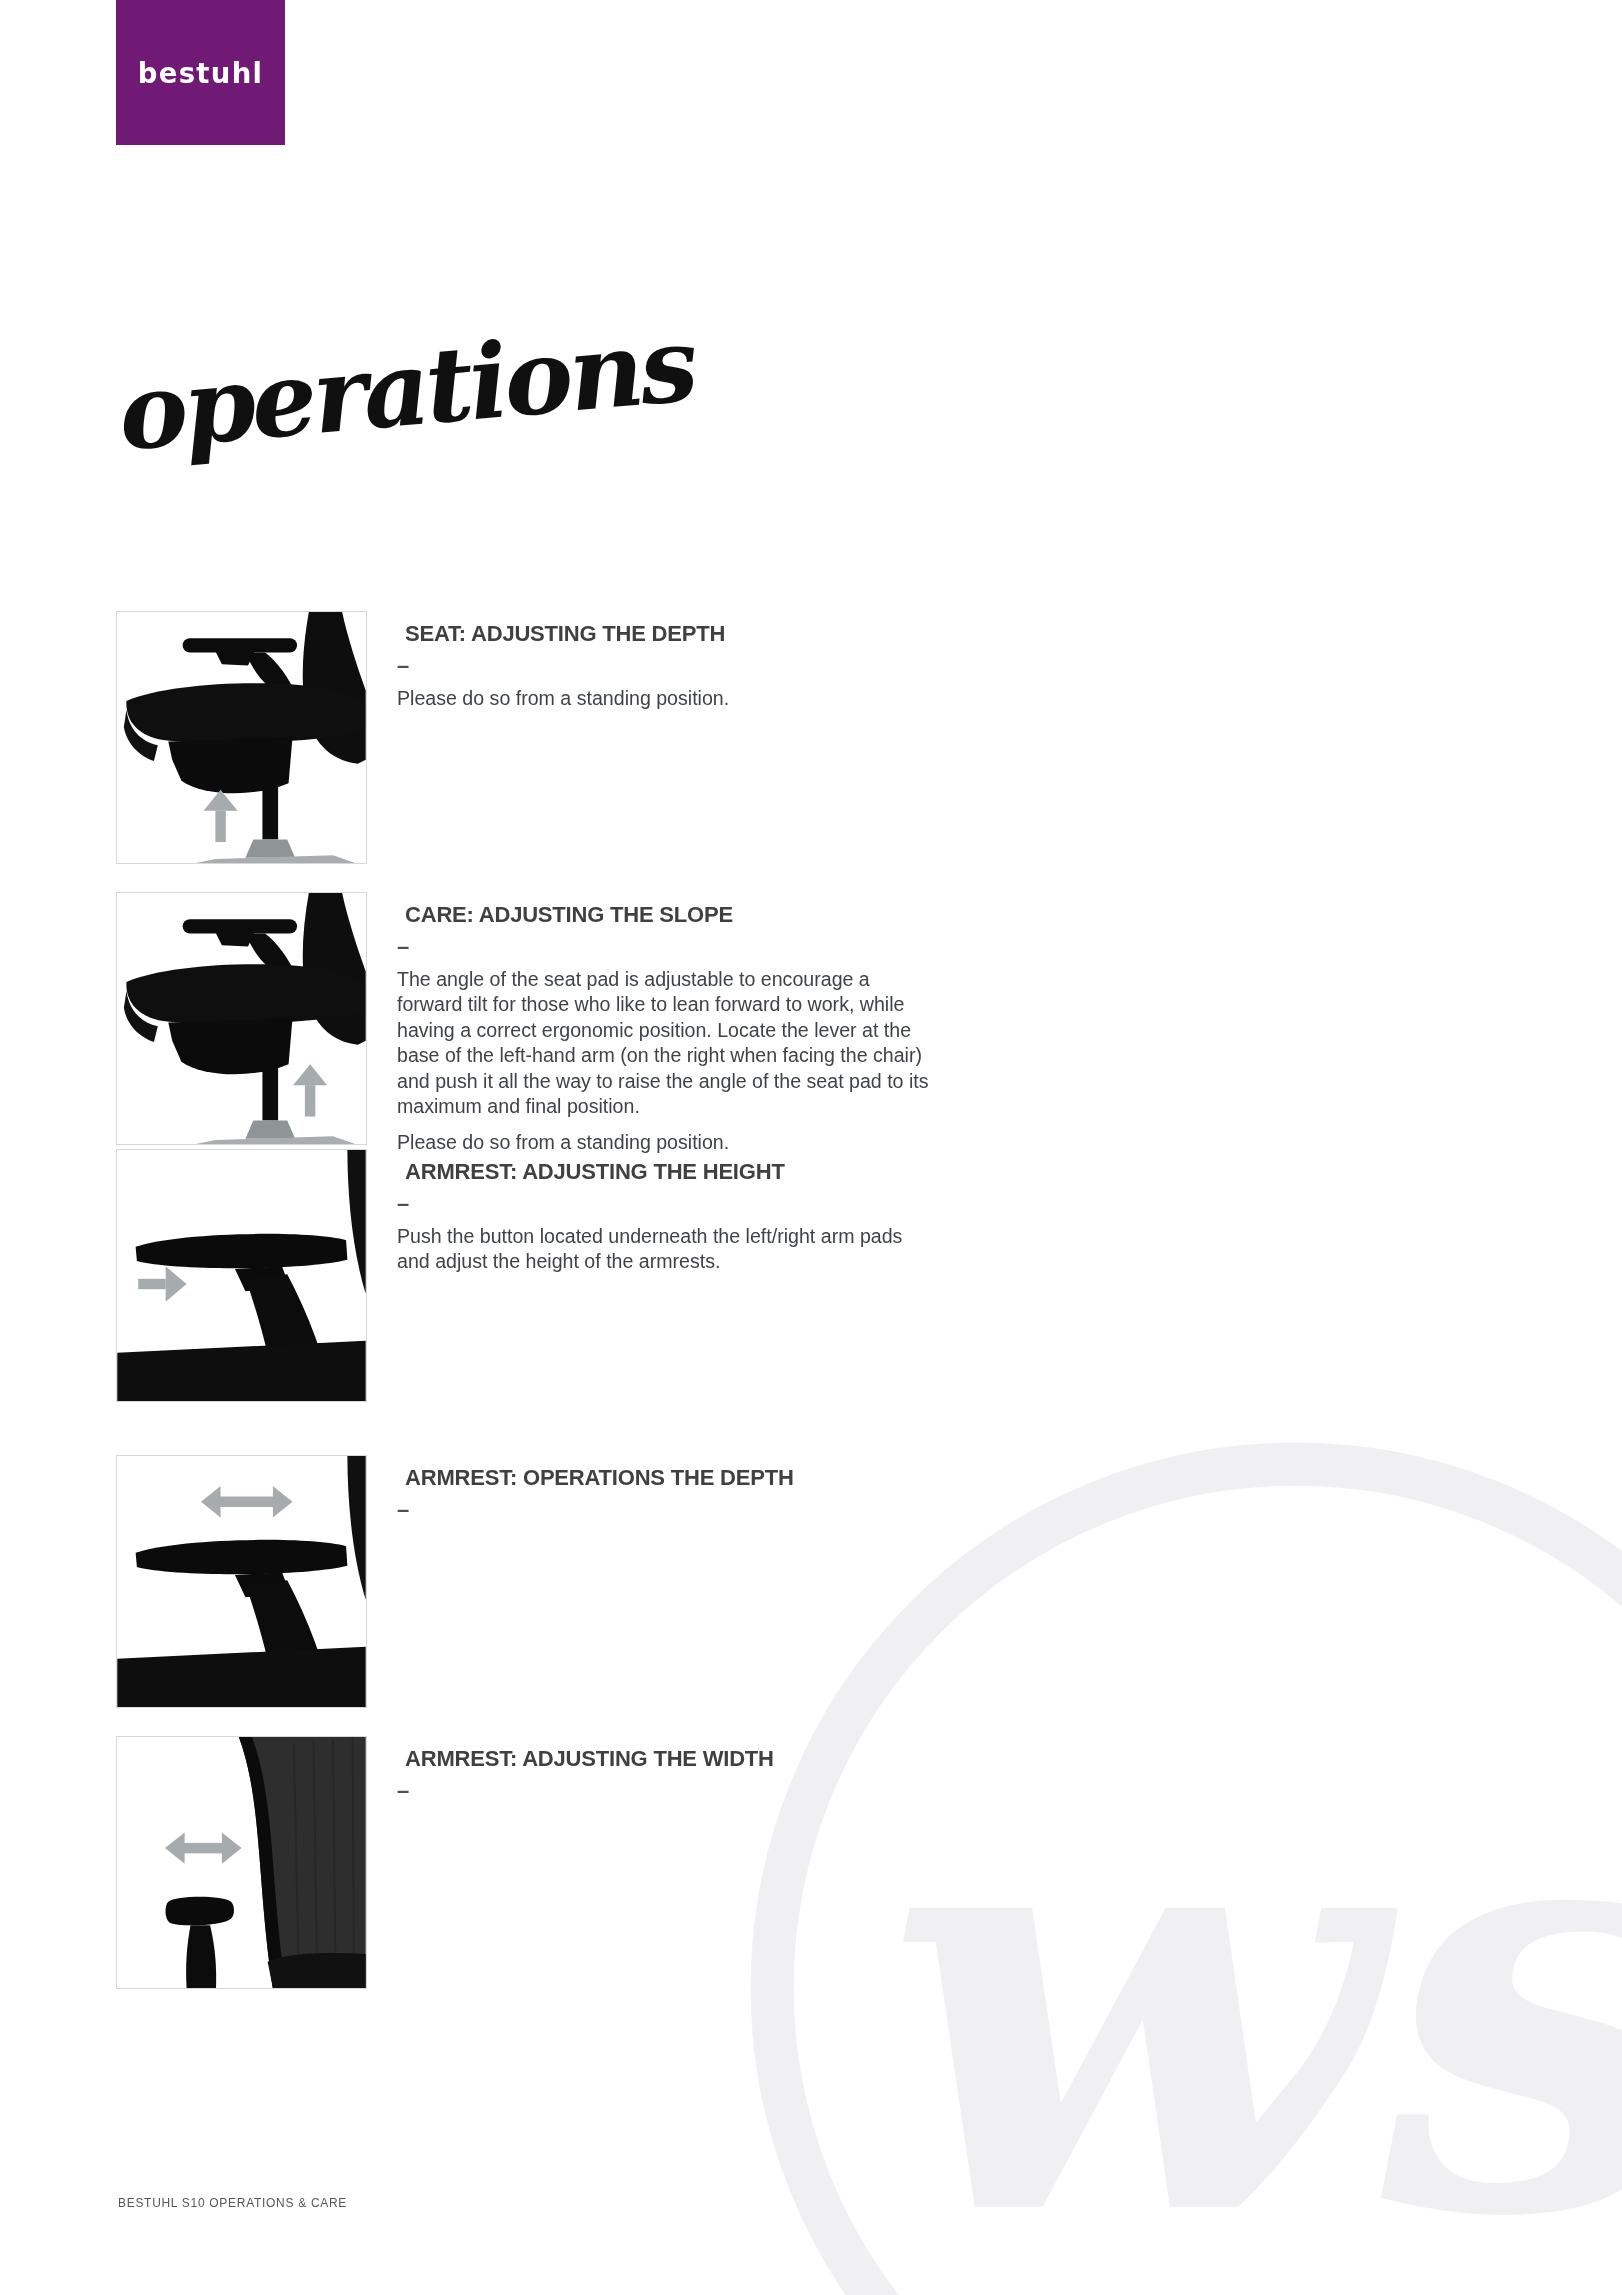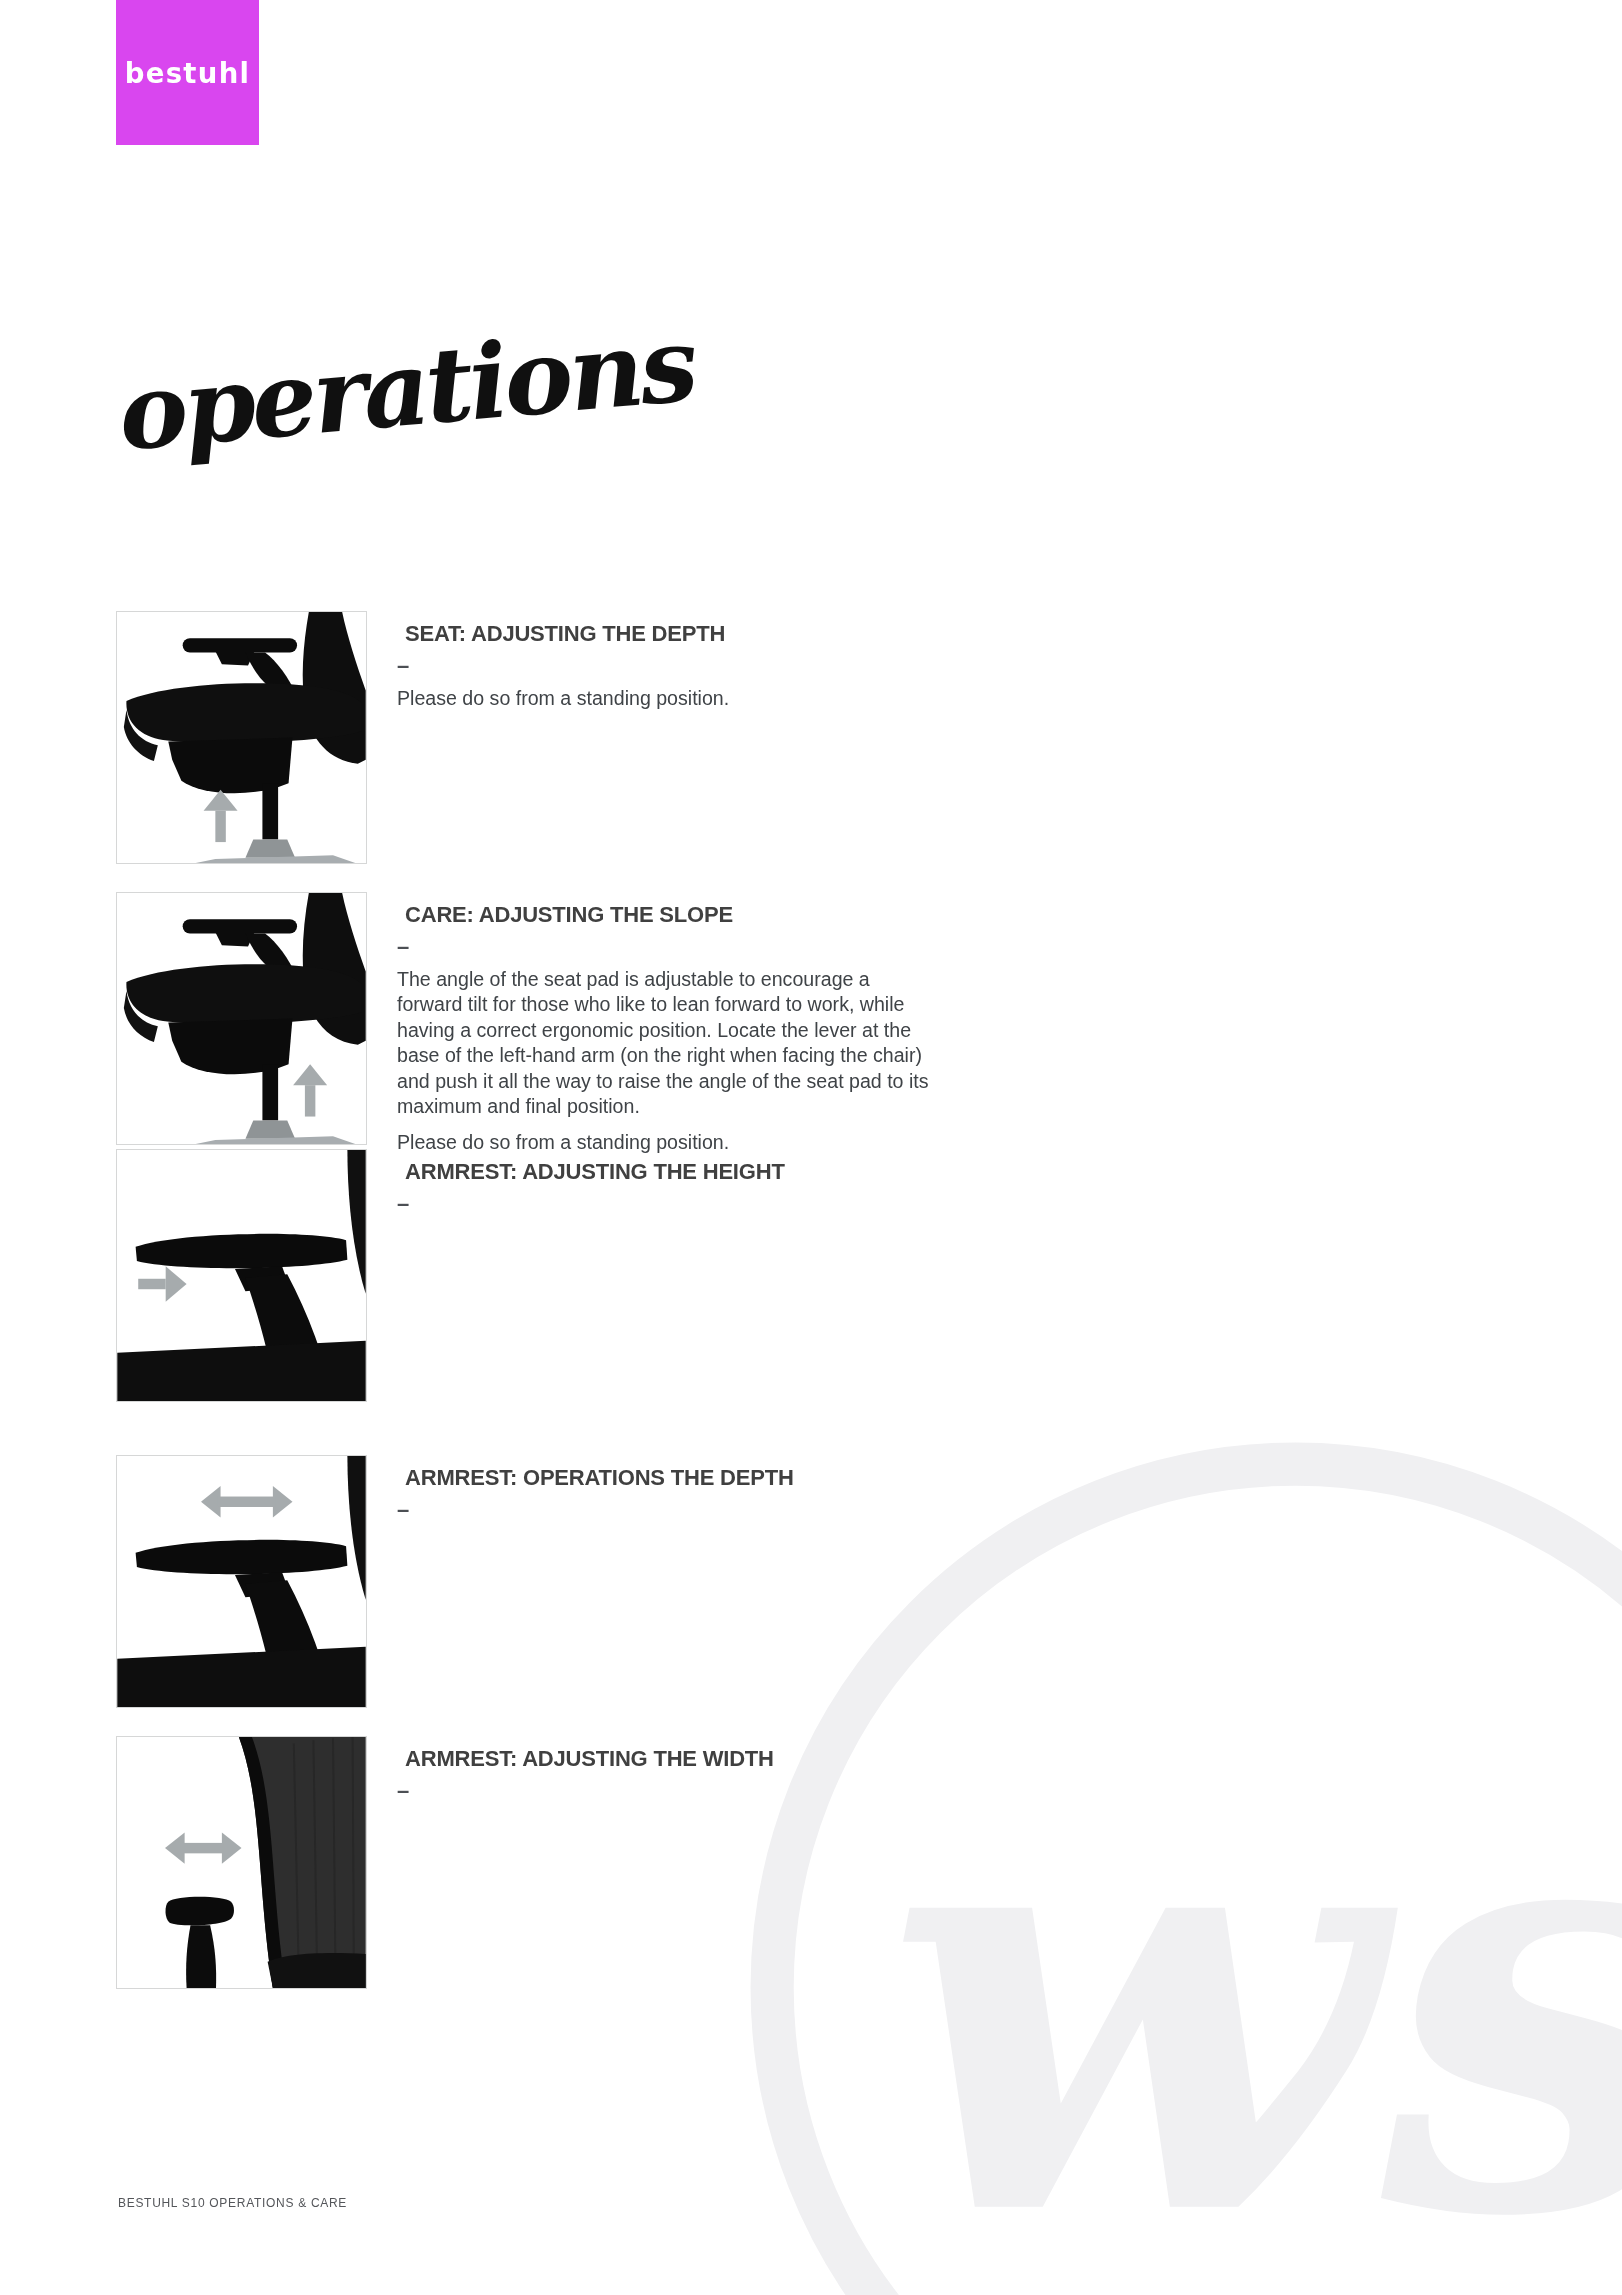--- a/index.html
+++ b/index.html
@@ -11,22 +11,22 @@
     font-family:"Liberation Sans", sans-serif;
   }
   
   .watermark{position:absolute;left:674px;top:1366px;width:1243px;height:1243px;z-index:0;}
   .watermark text{
     font-family:"DejaVu Serif", serif;
     font-style:italic;font-weight:bold;
   }
   
   .logo{
-    position:absolute;left:116px;top:0;width:143px;height:145px;
-    background:#d946ef;z-index:1;
+    position:absolute;left:116px;top:0;width:169px;height:145px;
+    background:#701a75;z-index:1;
     display:flex;align-items:center;justify-content:center;
   }
   .logo span{
     color:#ffffff;font-size:27.5px;font-weight:bold;letter-spacing:1.3px;
     text-transform:lowercase;font-family:"DejaVu Sans", sans-serif;
   }
   
   .script-title{
     position:absolute;left:119px;top:353px;z-index:1;
     font-family:"DejaVu Serif", serif;font-style:italic;font-weight:bold;
@@ -138,20 +138,21 @@
         <polygon points="0,310 380,292 380,384 0,384" fill="#0e0e0e"></polygon>
         <g fill="#a6abad">
           <polygon points="106,205 74,178 74,232"></polygon>
           <rect x="32" y="197" width="42" height="16"></rect>
         </g>
       </svg>
     </figure>
     <div class="copy">
       <h3>ARMREST: ADJUSTING THE HEIGHT</h3>
       <div class="dash">–</div>
+      <p>Push the button located underneath the left/right arm pads and adjust the height of the armrests.</p>
     </div>
   </section>
 
   <section class="row" style="top:1455px">
     <figure class="thumb">
       <svg viewBox="0 0 380 384">
         <path d="M352,0 L380,0 L380,220 C360,155 352,72 352,0 Z" fill="#101010"></path>
         <path d="M28,148 C90,126 290,122 350,138 L352,168 C290,184 90,186 30,170 Z" fill="#0b0b0b"></path>
         <path d="M180,182 L252,178 L264,210 L196,216 Z" fill="#0b0b0b"></path>
         <path d="M196,196 L260,190 C292,250 318,320 332,384 L246,384 C232,312 214,248 196,196 Z" fill="#0c0c0c"></path>

